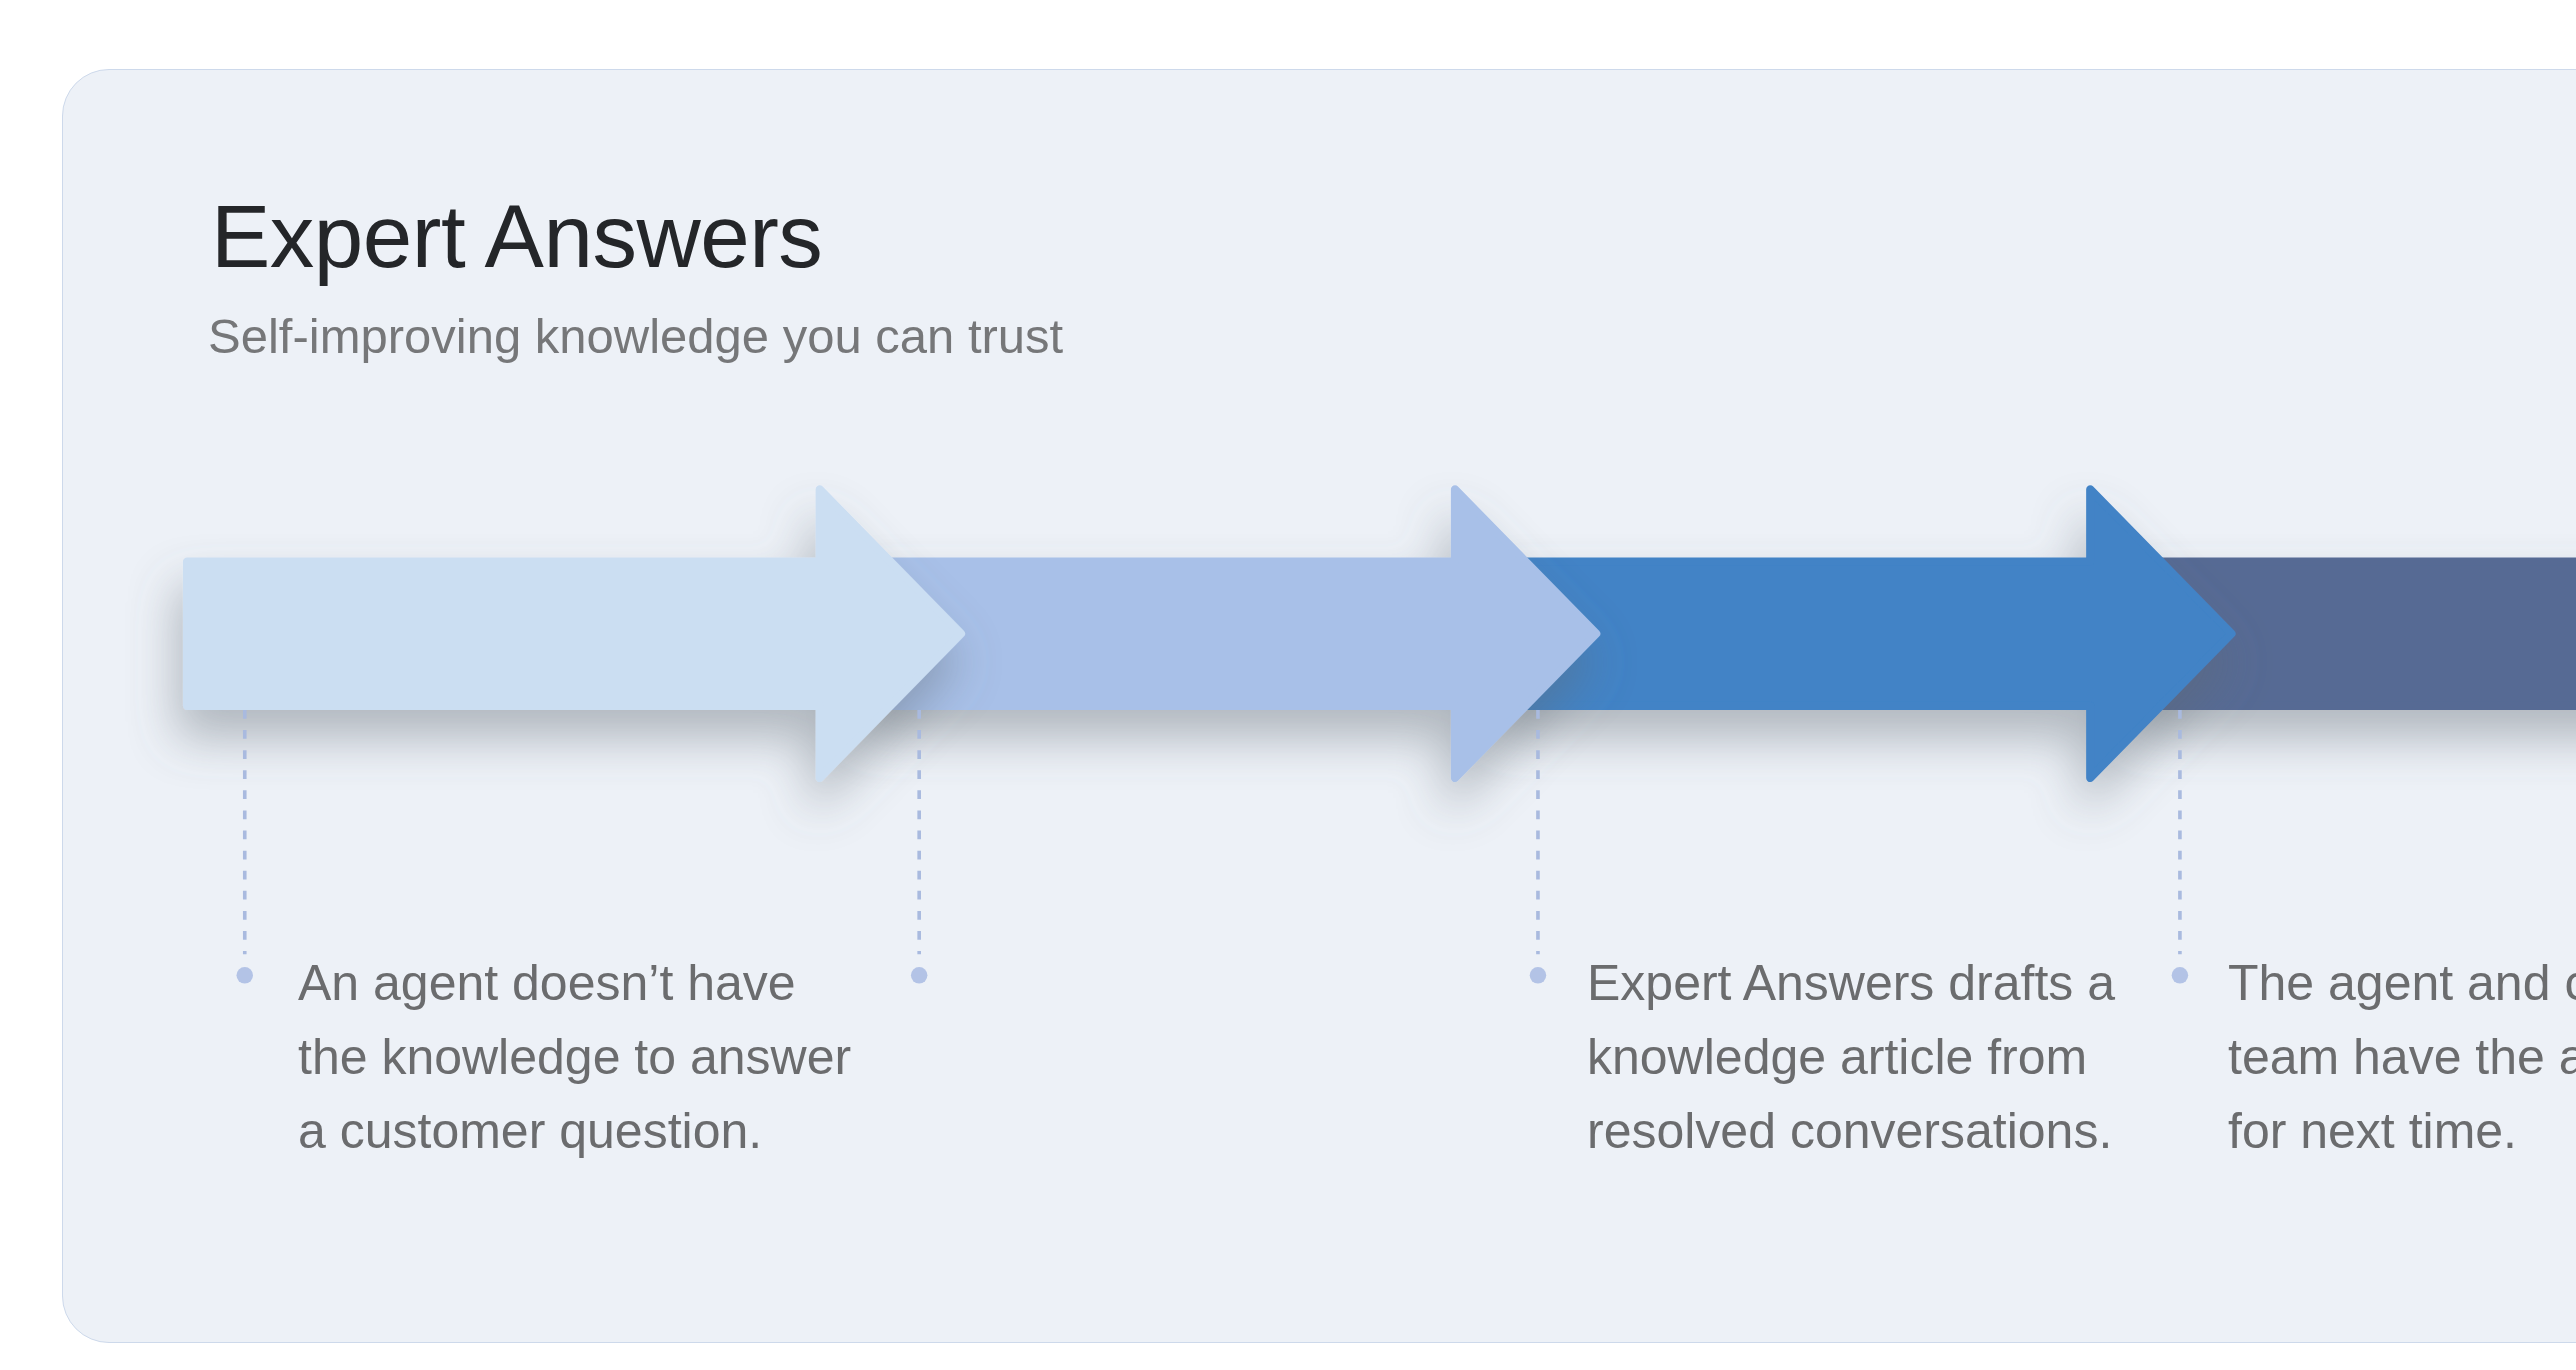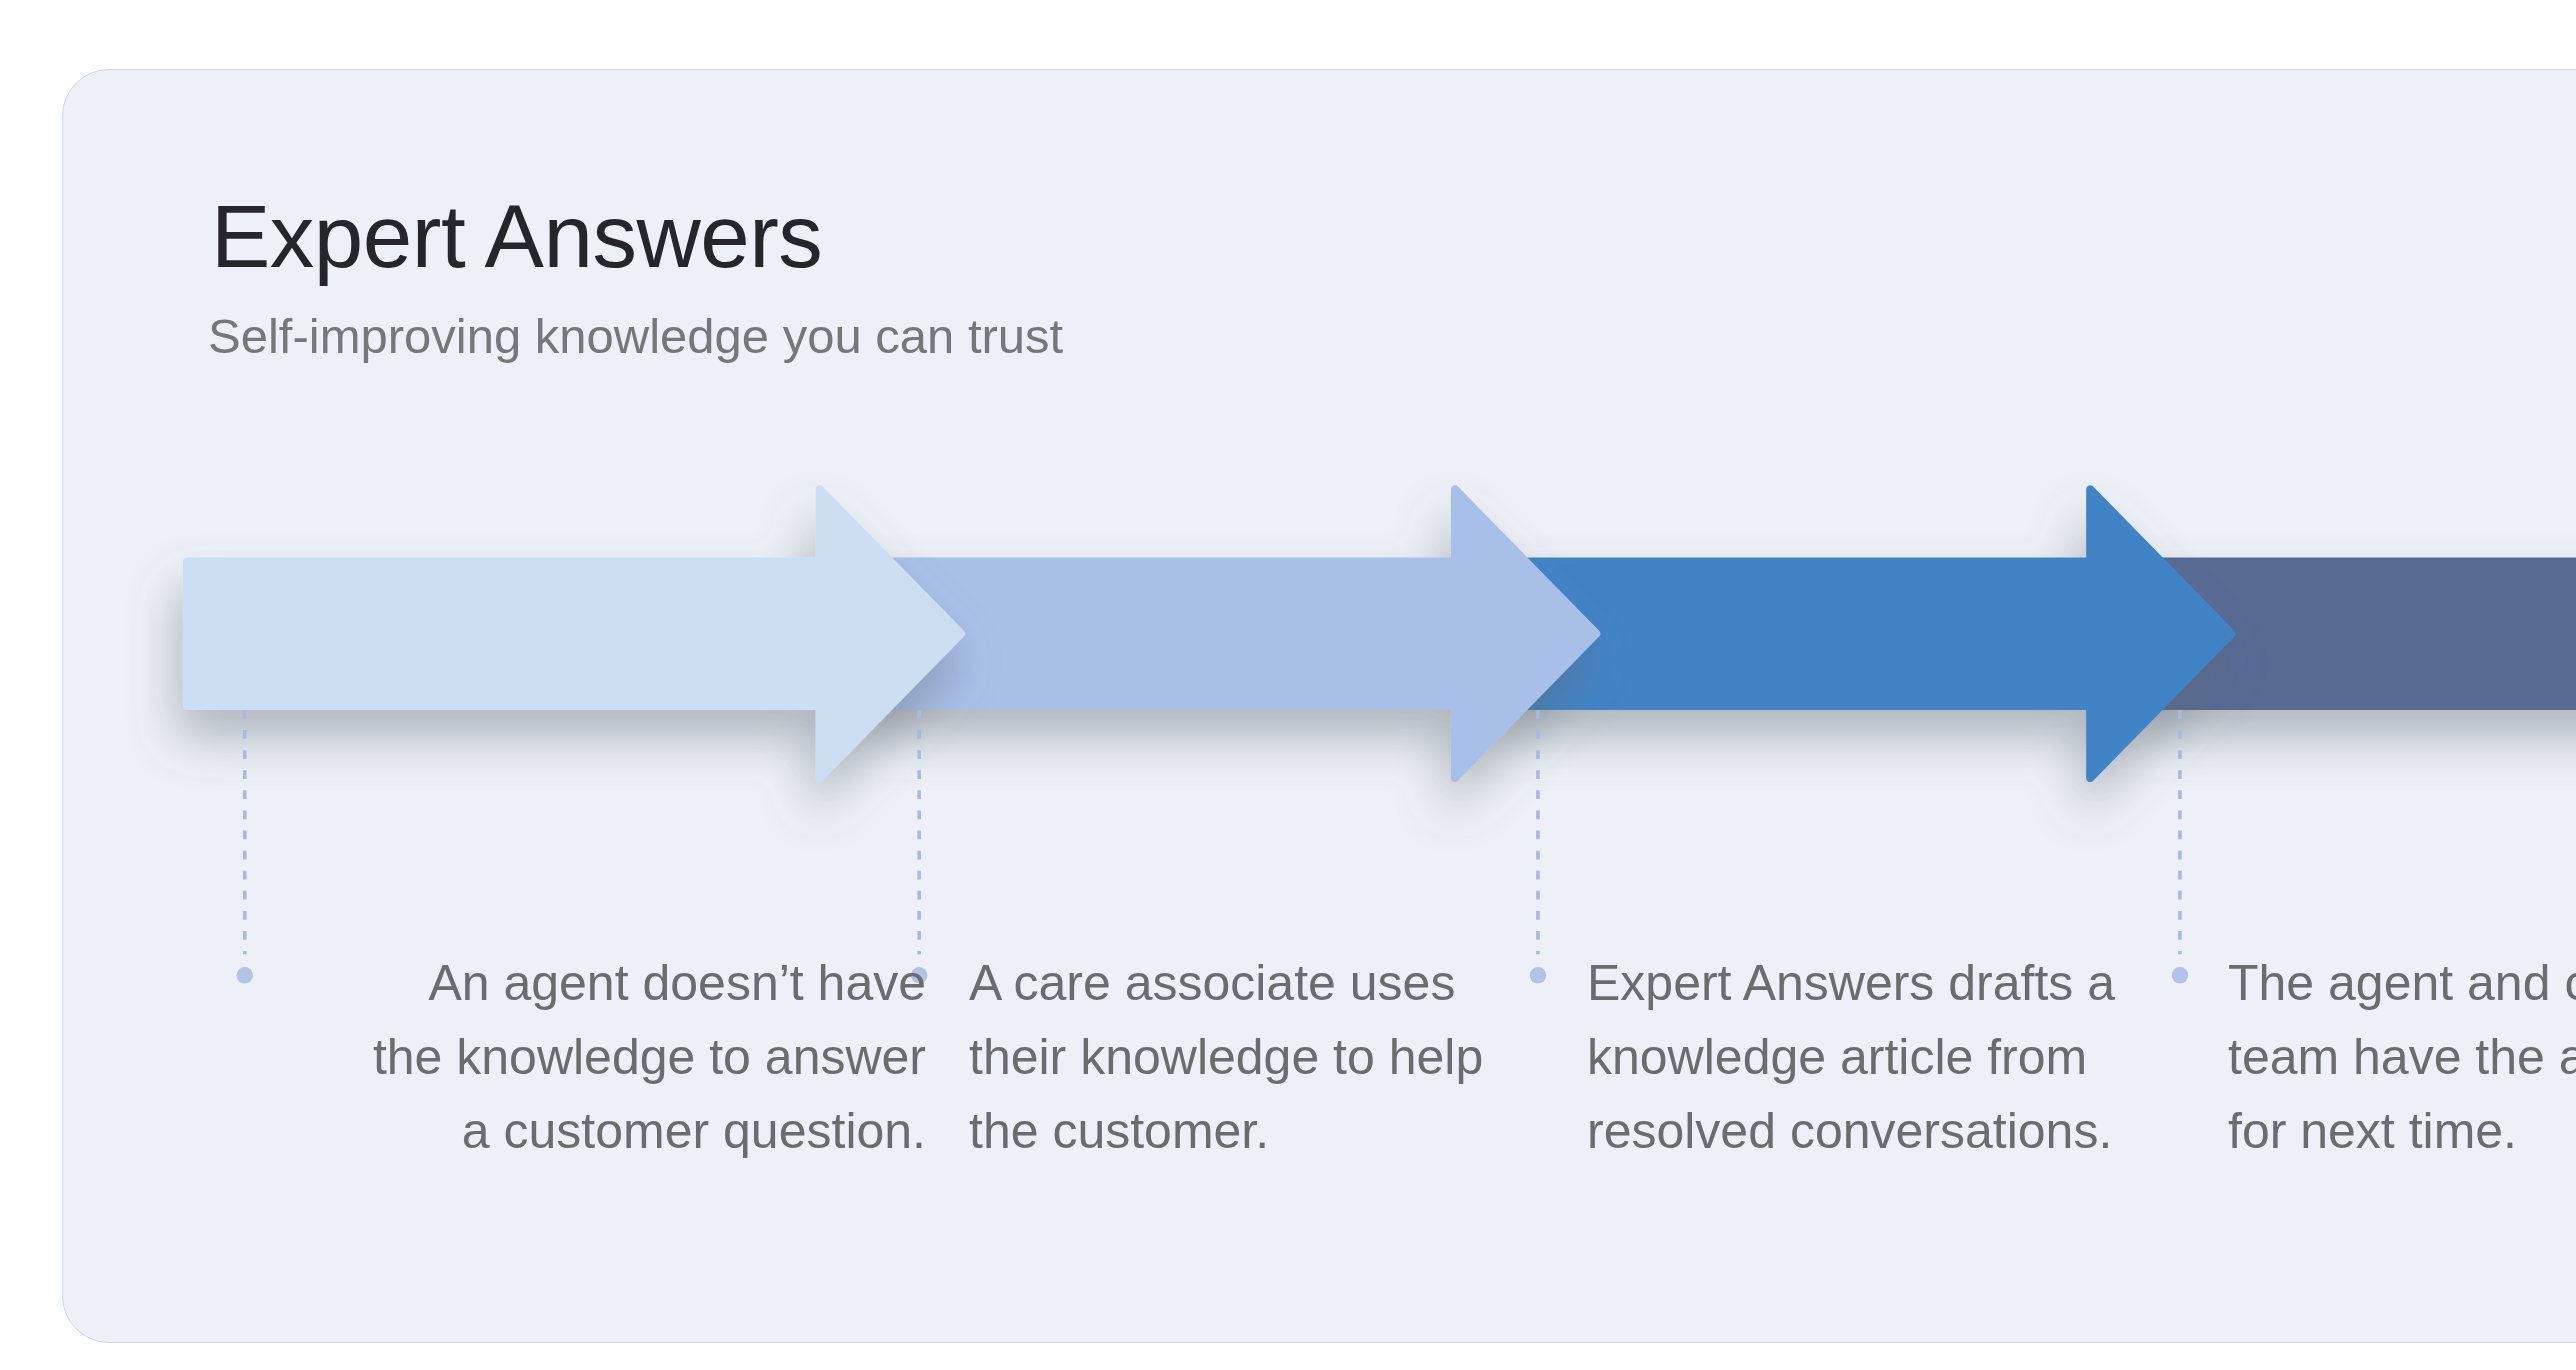--- a/index.html
+++ b/index.html
@@ -57,21 +57,21 @@
     position: absolute;
     top: 946px;
     width: 613px;
     margin: 0;
     font-size: 50px;
     line-height: 74px;
     font-weight: 400;
     color: #6b6c6e;
     white-space: pre-line;
   }
-  .step-desc.s1 { left: 313px; text-align: right; }
+  .step-desc.s1 { left: 298px; }
   .step-desc.s2 { left: 969px; }
   .step-desc.s3 { left: 1587px; }
   .step-desc.s4 { left: 2228px; }
 </style>
 </head>
 <body>
 
 <div class="stage">
 
   <section class="card"></section>
@@ -98,23 +98,20 @@
 
     <circle cx="475" cy="1893" r="16" fill="#b3c3e6"></circle>
     <circle cx="1784" cy="1893" r="16" fill="#b3c3e6"></circle>
     <circle cx="2985" cy="1893" r="16" fill="#b3c3e6"></circle>
     <circle cx="4231" cy="1893" r="16" fill="#b3c3e6"></circle>
   </svg>
 
   <p class="step-desc s1">An agent doesn’t have
 the knowledge to answer
 a customer question.</p>
-  <p class="step-desc s2">A care associate uses
-their knowledge to help
-the customer.</p>
   <p class="step-desc s3">Expert Answers drafts a
 knowledge article from
 resolved conversations.</p>
   <p class="step-desc s4">The agent and care
 team have the answer
 for next time.</p>
 
 </div>
 
 

